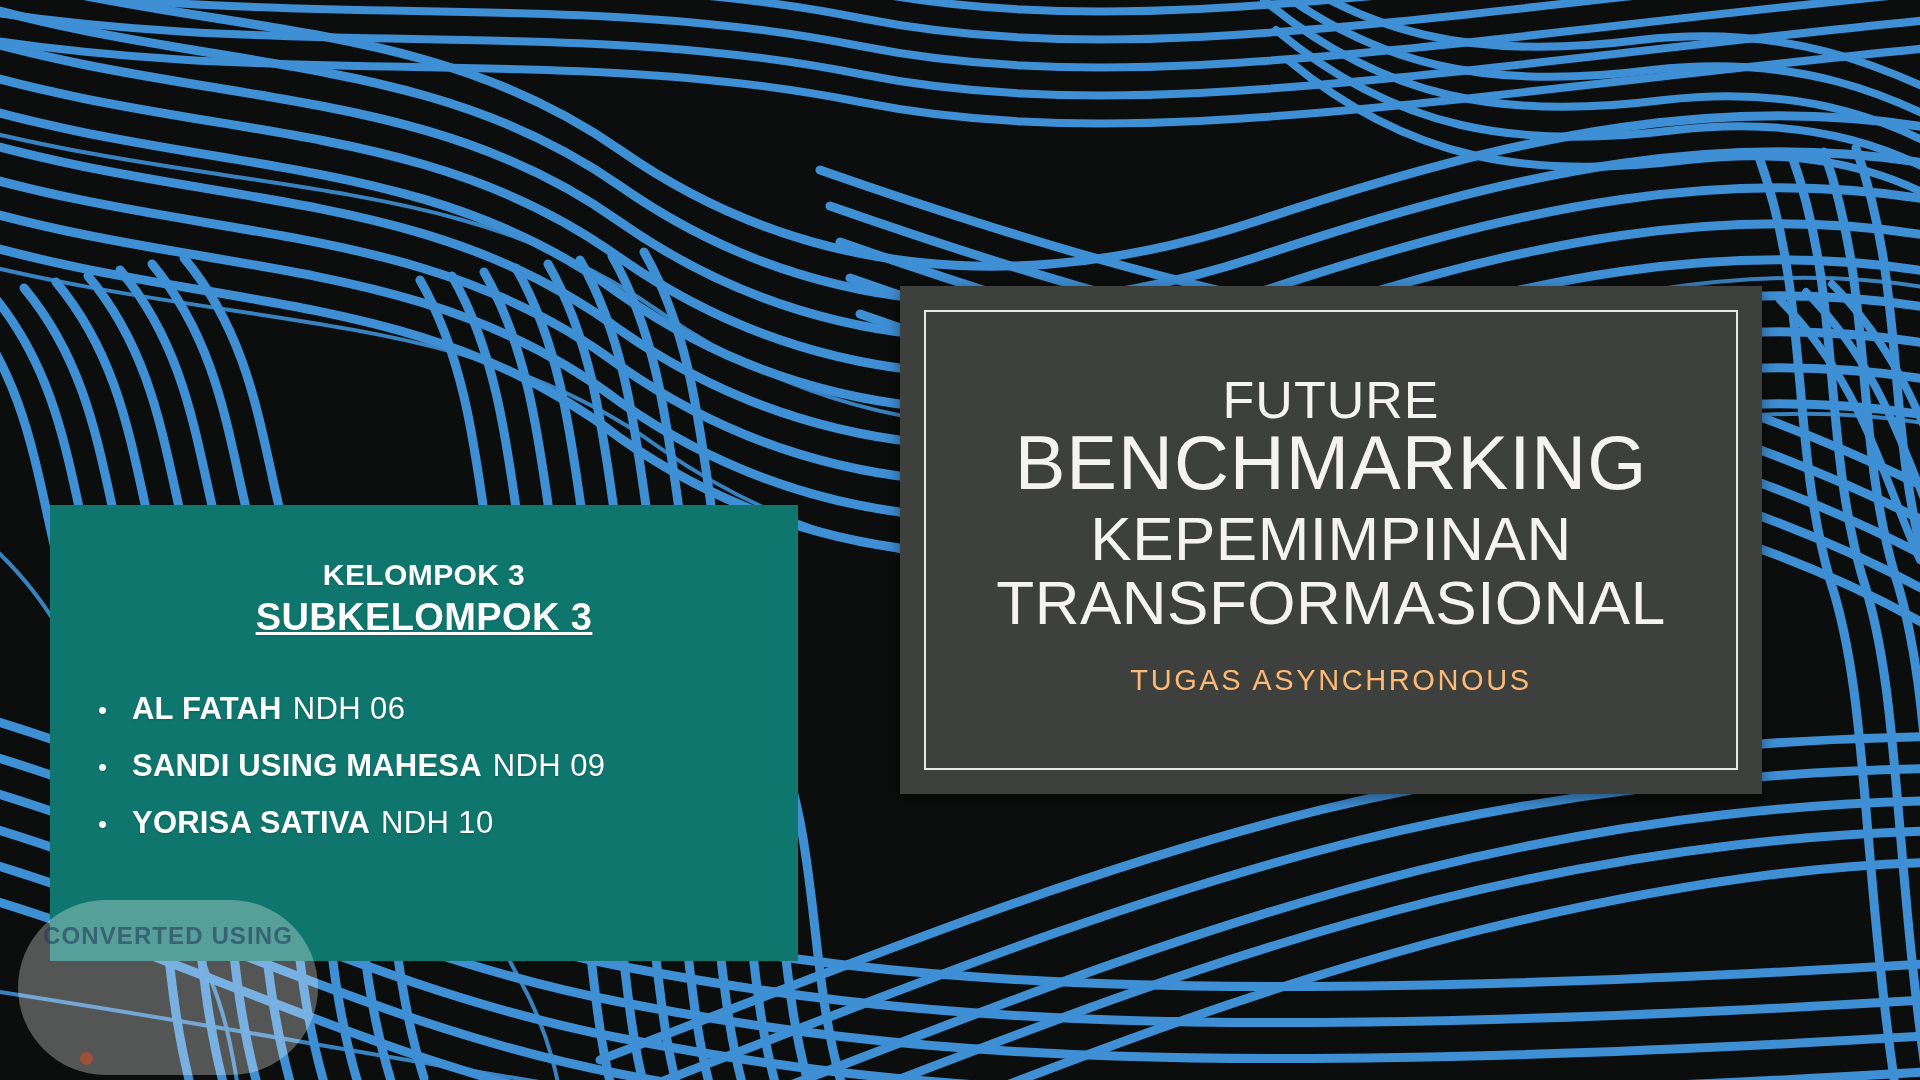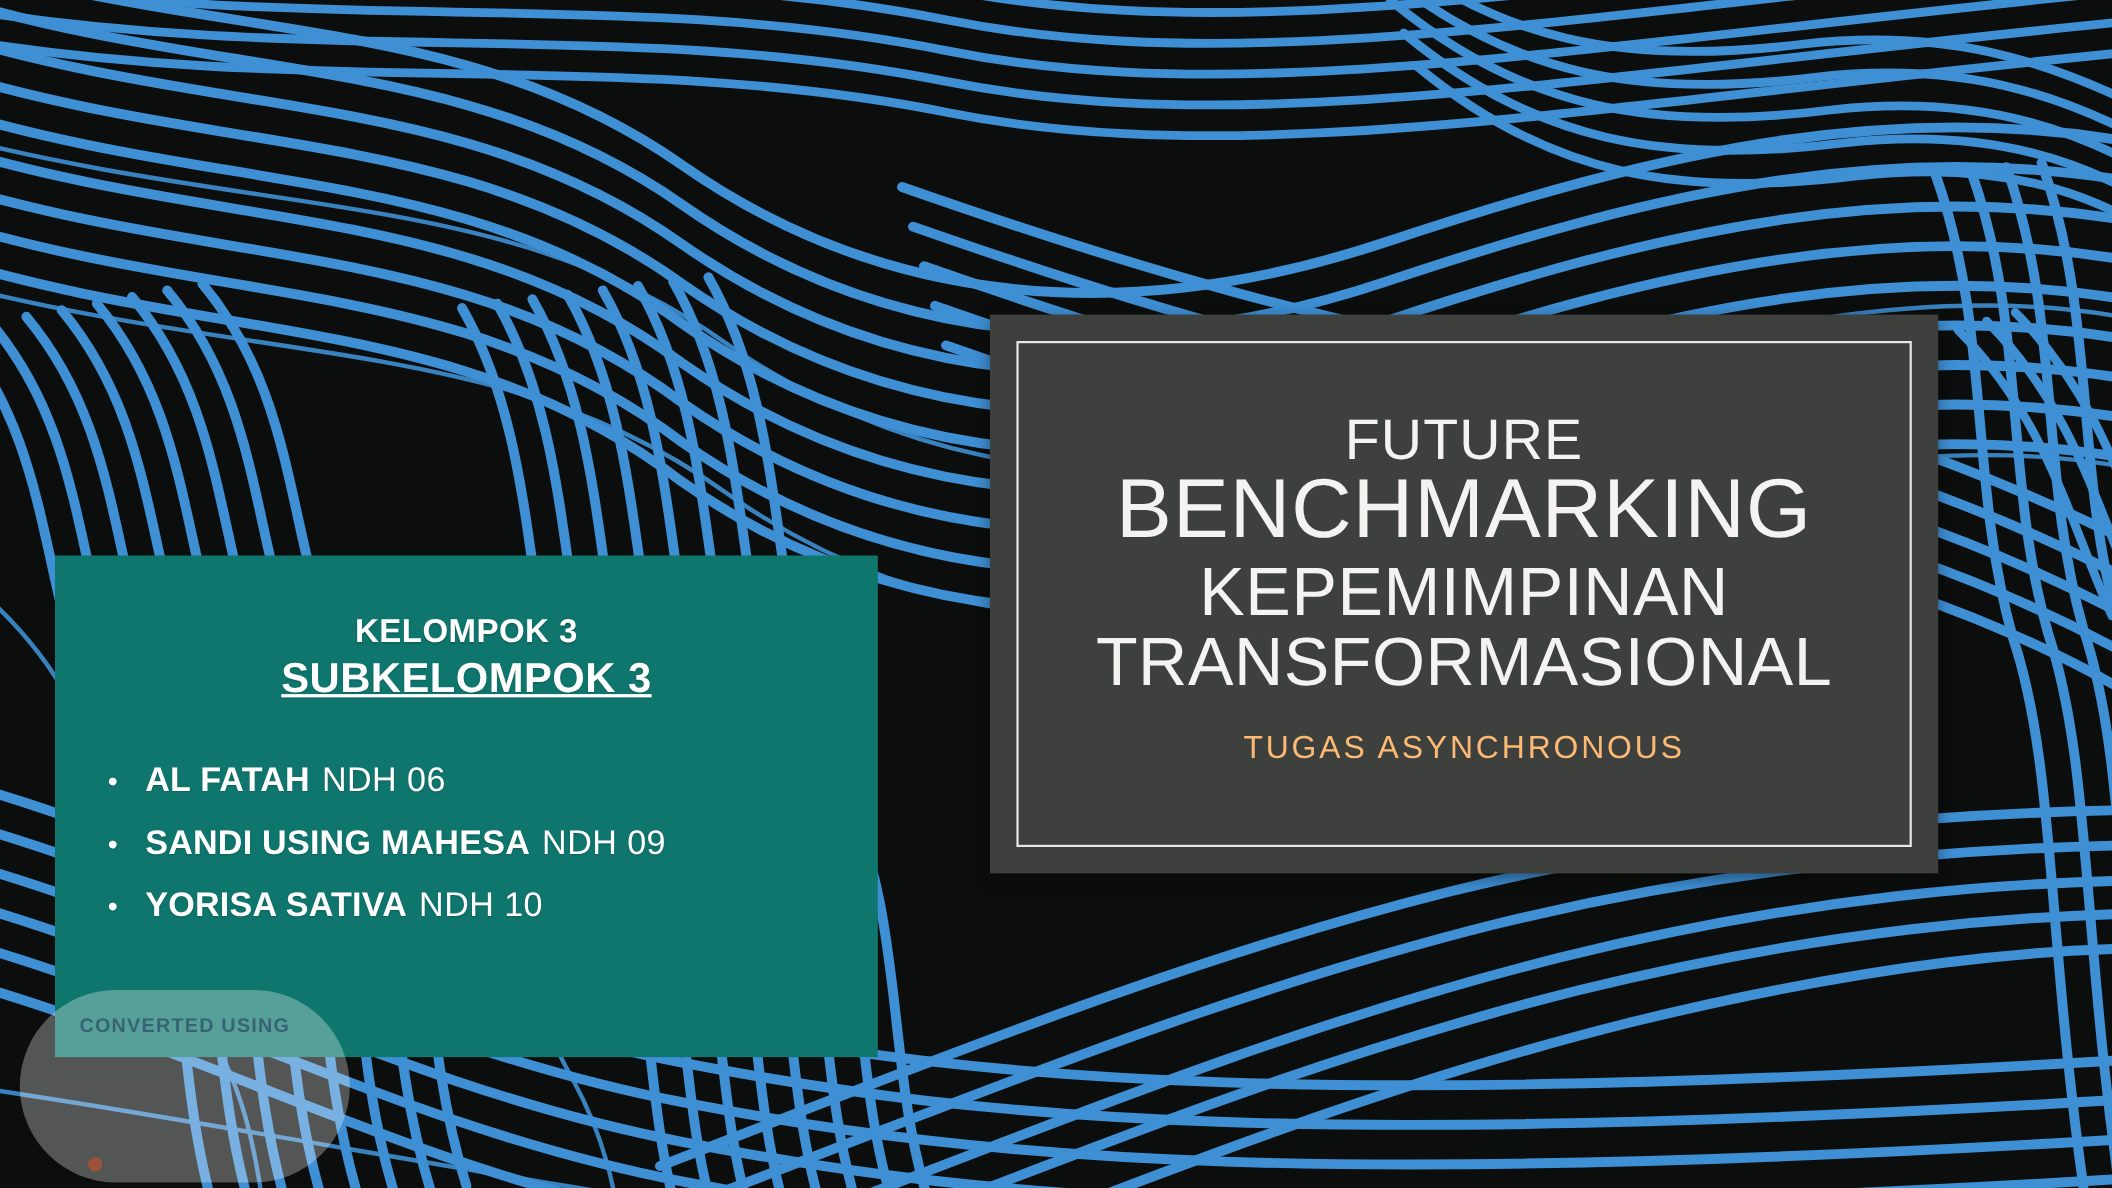--- a/index.html
+++ b/index.html
@@ -121,21 +121,21 @@
     left:18px; top:900px;
     width:300px; height:175px;
     border-radius:88px;
     background:rgba(255,255,255,0.30);
     overflow:hidden;
   }
   #watermark-converted {
     position:absolute;
     left:0; right:0; top:22px;
     text-align:center;
-    font-size:18px;
+    font-size:24px;
     font-weight:bold;
     letter-spacing:1.1px;
     color:rgba(32,56,92,0.58);
   }
   #watermark-automate {
     position:absolute;
     left:-18px; top:44px;
     width:340px;
     text-align:center;
     font-size:62px;

